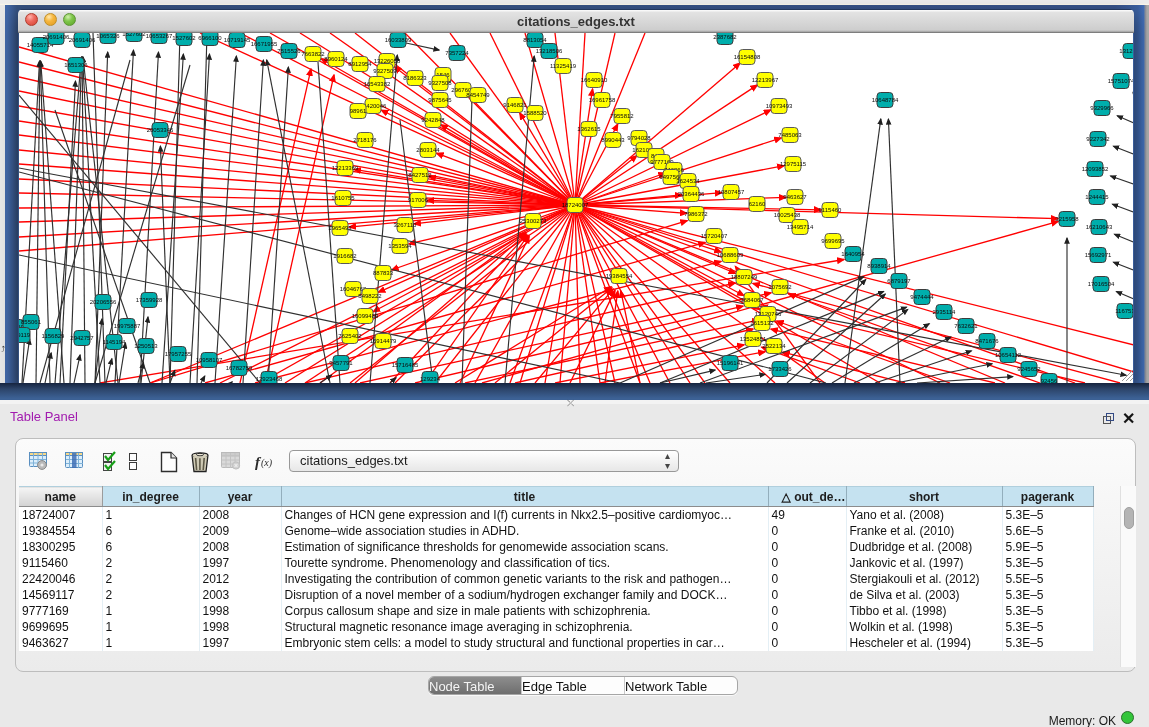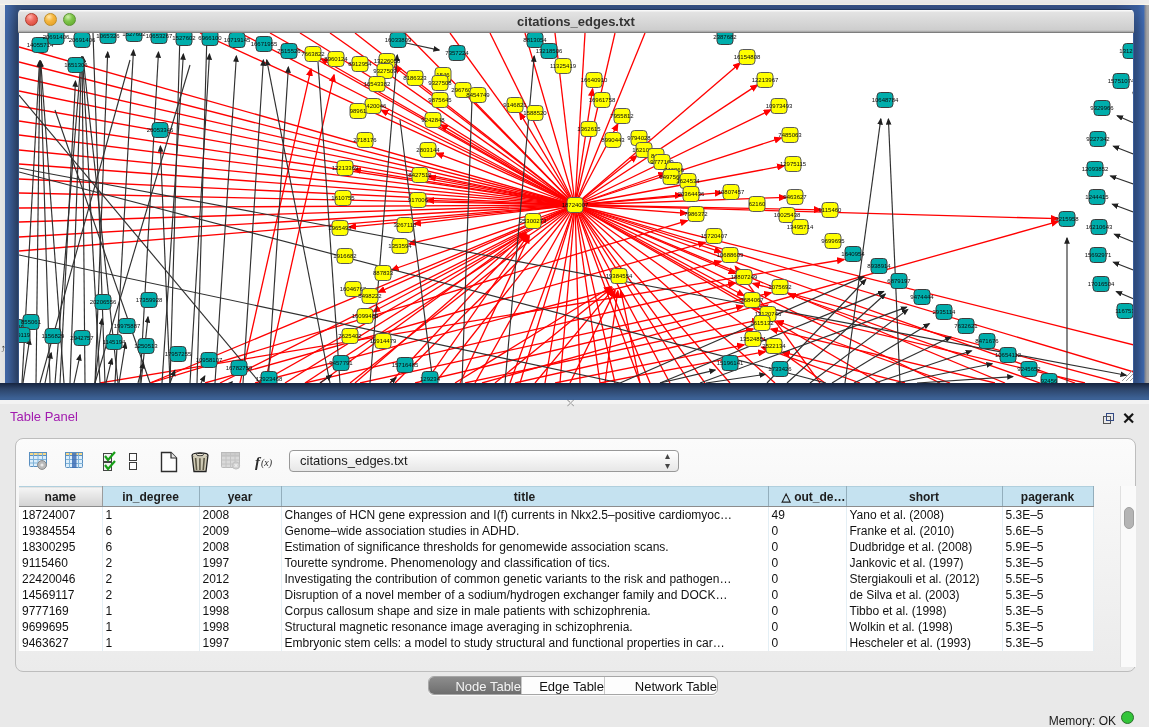--- a/index.html
+++ b/index.html
@@ -27,22 +27,22 @@
 .combo{position:absolute;left:273px;top:11px;width:390px;height:22px;border:1px solid #989898;border-radius:4px;background:linear-gradient(#ffffff,#e7e7e7);font-size:13px;color:#1c1c1c;line-height:20px;padding-left:10px}
 .combo .ud{position:absolute;right:8px;top:0px;font-size:10px;color:#444;line-height:10px}
 table.grid{position:absolute;left:3px;top:47px;border-collapse:collapse;table-layout:fixed;font-size:12px;background:#fff}
 table.grid th{height:20px;background:#c5e2f0;border-right:1px solid #93aebc;border-bottom:1px solid #8c8c8c;border-top:1px solid #b0cfdd;font-weight:bold;color:#1d1d1d;font-size:12px}
 table.grid th.namec{background:linear-gradient(#f5f5f5,#d2d2d2);border-right:1px solid #9b9b9b}
 table.grid td{height:16px;padding:0 2px 0 3px;color:#111;white-space:nowrap;overflow:hidden;border-right:1px solid #e4eff5}
 td.c0{padding-left:2px}td.c1,td.c2{padding-left:4px}
 .scroll{position:absolute;left:1104px;top:47px;width:16px;height:181px;background:#fafafa;border-left:1px solid #e0e0e0}
 .thumb{position:absolute;left:3px;top:21px;width:10px;height:22px;border-radius:5px;background:#b4b4b4;border:1px solid #a0a0a0}
 .tabs{position:absolute;left:412px;top:237px;height:19px;border:1px solid #a6a6a6;border-radius:6px;background:#fdfdfd;display:flex;overflow:hidden;box-shadow:0 1px 0 rgba(255,255,255,.7)}
-.tab{font-size:13px;color:#111;line-height:19px;text-align:right}
-.tab.t1{width:92px}.tab.t2{width:84px}.tab.t3{width:112px}
+.tab{font-size:13px;color:#111;line-height:19px;text-align:left}
+.tab.t1{width:92px}.tab.t2{width:104px}.tab.t3{width:112px}
 .tab.sel{background:linear-gradient(#8d8d8d,#6e6e6e);color:#f4f4f4}
 .tab.mid{border-left:1px solid #c9c9c9;border-right:1px solid #c9c9c9}
 .mem{position:absolute;right:33px;top:314px;font-size:12px;color:#1a1a1a}
 .dot{position:absolute;left:1121px;top:311px;width:13px;height:13px;border-radius:50%;background:#33c53a;border:1.5px solid #2b6e2b}
 </style></head><body>
 <div class="desktop">
     <div class="lstrip"></div>
     <div class="tstrip"></div>
     <div class="lmark">⤴</div>
   </div>
@@ -693,21 +693,21 @@
             <td class="c4">0</td>
             <td class="c5">Wolkin et al. (1998)</td>
             <td class="c6">5.3E–5</td>
           </tr>
 <tr>
             <td class="c0">9463627</td>
             <td class="c1">1</td>
             <td class="c2">1997</td>
             <td class="c3">Embryonic stem cells: a model to study structural and functional properties in car…</td>
             <td class="c4">0</td>
-            <td class="c5">Hescheler et al. (1993)</td>
+            <td class="c5">Hescheler et al. (1994)</td>
             <td class="c6">5.3E–5</td>
           </tr>
   </tbody>
       </table>
   <div class="scroll">
         <div class="thumb"></div>
       </div>
   <div class="tabs">
         <div class="tab t1 sel">Node Table</div>
         <div class="tab t2 mid">Edge Table</div>

